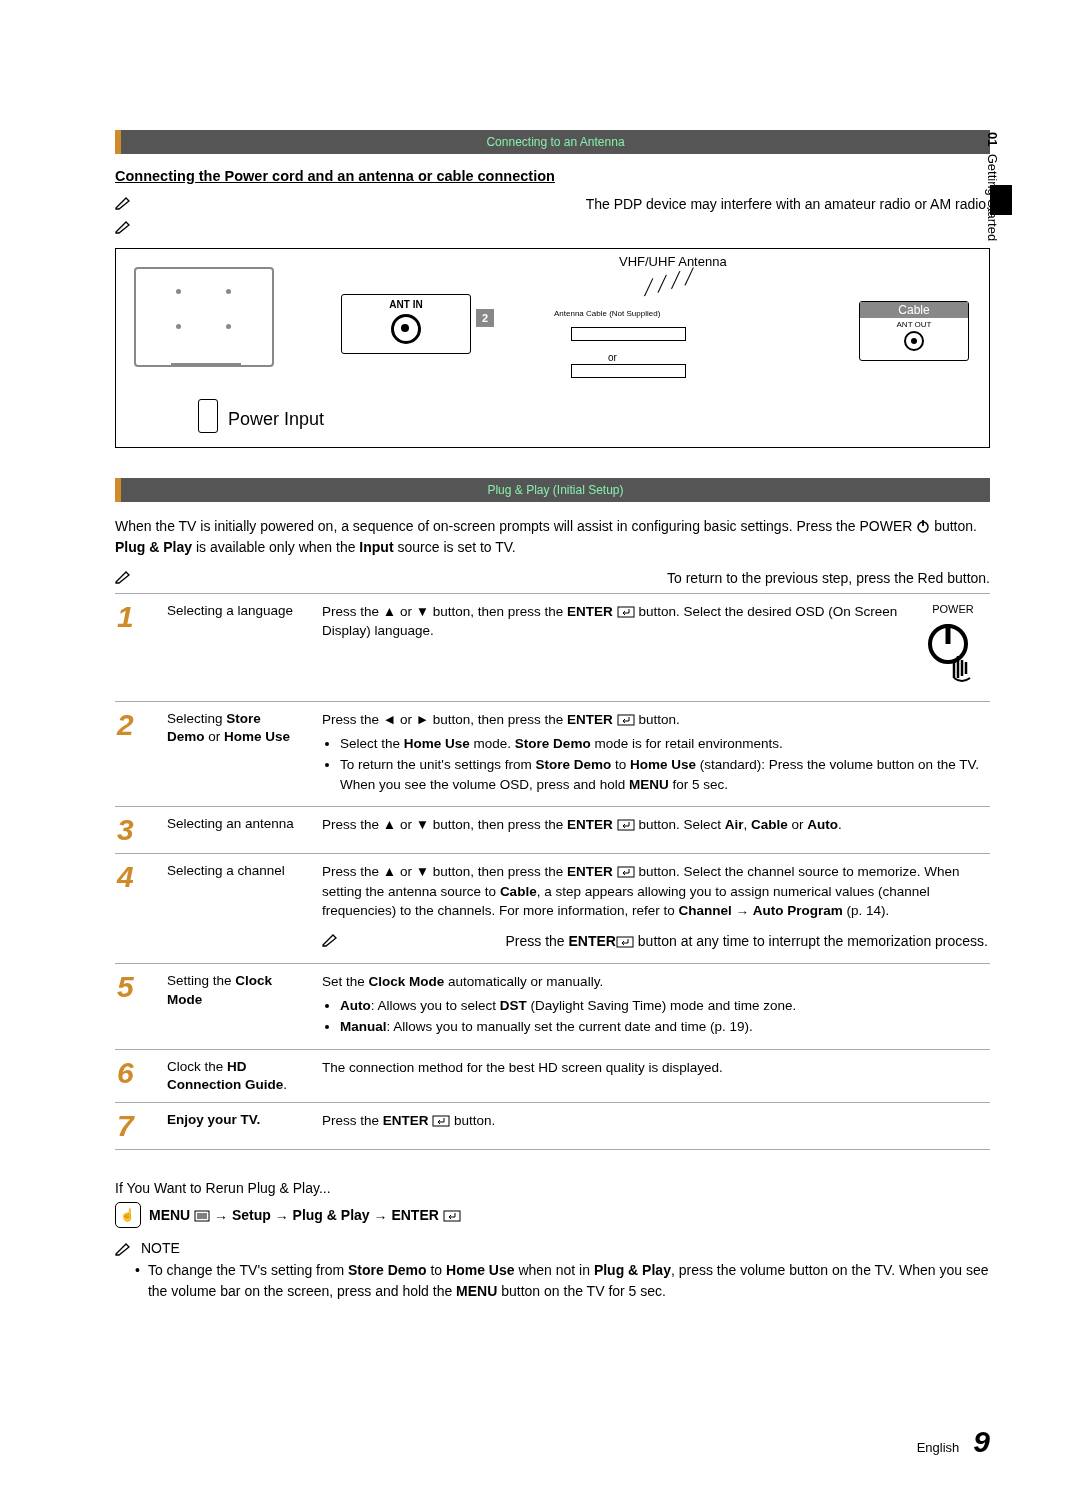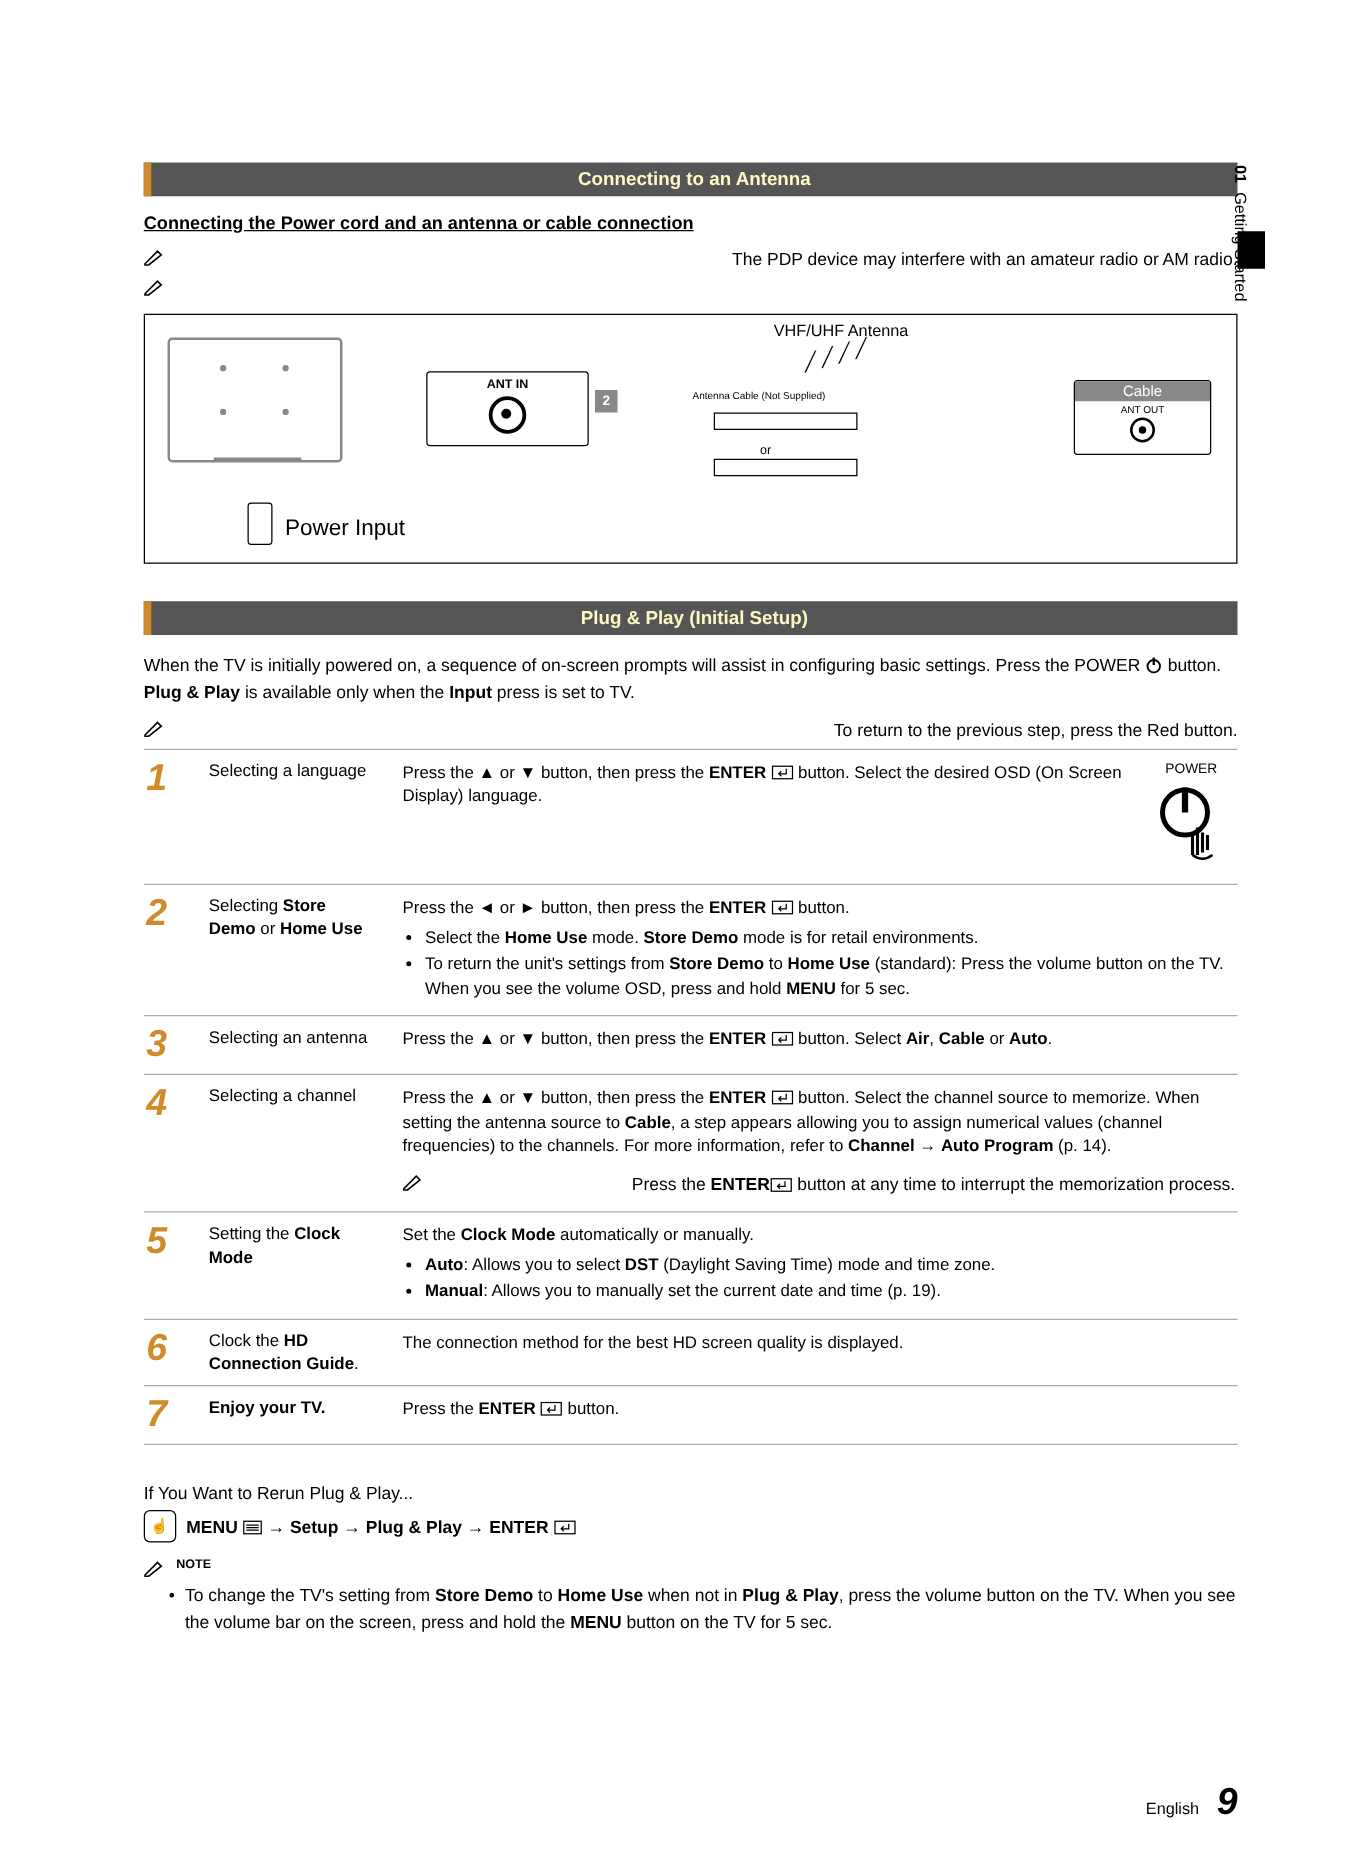--- a/index.html
+++ b/index.html
@@ -38,23 +38,23 @@
     writing-mode: vertical-rl;
     text-orientation: mixed;
     font-size: 13px;
     text-align: left;
     padding-top: 2px;
   }
   .side-tab .label b { font-weight: bold; }
   .section-bar {
     background: #555;
     border-left: 6px solid #cf8b2a;
-    color: #fef9c3;
-    font-weight: bold;
-    font-size: 15px;
+    color: #86efac;
+    font-weight: normal;
+    font-size: 12px;
     text-align: center;
     padding: 5px 0;
     margin-bottom: 14px;
   }
   .subhead {
     font-weight: bold;
     text-decoration: underline;
     font-size: 14.5px;
     margin-bottom: 10px;
   }
@@ -179,21 +179,21 @@
     width: 26px; height: 26px;
     border: 1.5px solid #000;
     border-radius: 5px;
     vertical-align: middle;
     text-align: center;
     font-size: 12px;
     line-height: 24px;
   }
   .rerun-line { margin-top: 30px; font-size: 14px; }
   .menu-path { margin: 6px 0 12px 0; font-size: 14px; display: flex; align-items: center; gap: 8px; }
-  .note-head { font-weight: bold; font-size: 10px; display: flex; align-items: flex-start; gap: 8px; }
+  .note-head { font-weight: normal; font-size: 14px; display: flex; align-items: flex-start; gap: 8px; }
   .note-bullet { margin: 4px 0 0 20px; font-size: 14px; line-height: 1.45; display: flex; gap: 8px; }
   .footer { position: absolute; bottom: 35px; right: 90px; display: flex; align-items: baseline; gap: 14px; }
   .footer .lang { font-size: 13px; }
   .footer .pg { font-size: 30px; font-weight: bold; font-style: italic; }
   .power-diagram {
     float: right;
     margin-left: 10px;
   }
 </style>
 </head>
@@ -249,21 +249,21 @@
   </div>
 
   <div class="section-bar">Plug &amp; Play (Initial Setup)</div>
 
   <p class="para">
     <span>When the TV is initially powered on, a sequence of on-screen prompts will assist in configuring basic settings. Press the POWER</span>
     <svg class="inline-icon" width="14" height="14" viewBox="0 0 14 14">
         <circle cx="7" cy="8" r="5" fill="none" stroke="#000" stroke-width="1.5"></circle>
         <line x1="7" y1="1" x2="7" y2="7" stroke="#000" stroke-width="1.8"></line>
       </svg>
-    <span> button. </span><b>Plug &amp; Play</b><span> is available only when the </span><b>Input</b><span> press is set to TV.</span>
+    <span> button. </span><b>Plug &amp; Play</b><span> is available only when the </span><b>Input</b><span> source is set to TV.</span>
   </p>
 
   <div class="note-line">
     <svg class="note-icon-svg" width="18" height="14" viewBox="0 0 18 14">
         <path d="M1 12 L11 2 L14 5 L4 13 L1 13 Z" fill="none" stroke="#000" stroke-width="1.3"></path>
       </svg>
     <span>To return to the previous step, press the Red button.</span>
   </div>
 
   <div class="sep"></div>

